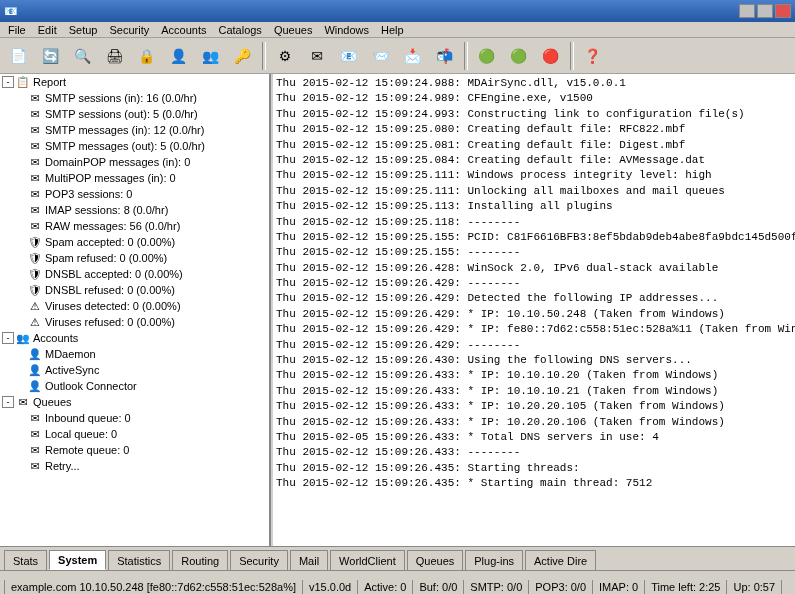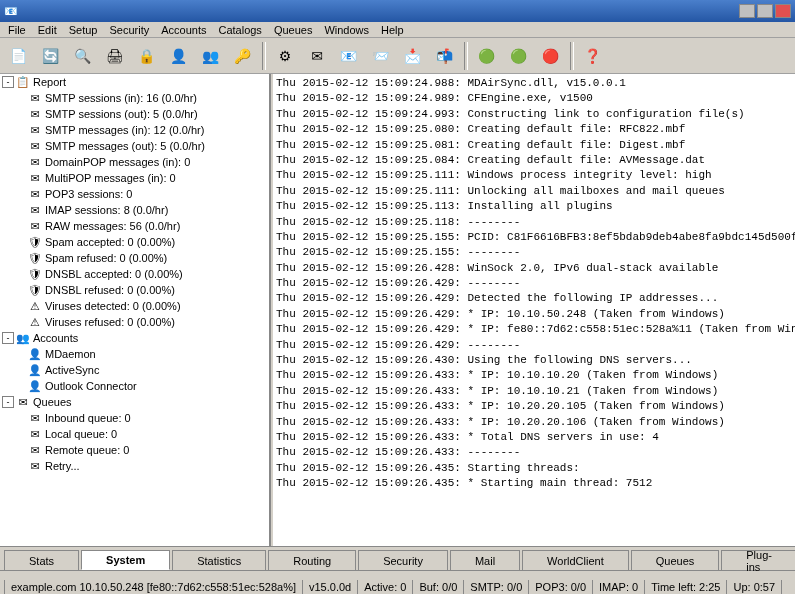--- a/index.html
+++ b/index.html
@@ -168,21 +168,21 @@
     
     #tabs-bar {
       height: 24px;
       background: #d4d0c8;
       display: flex;
       align-items: flex-end;
       border-top: 1px solid #888;
       padding: 0 4px;
     }
     .tab {
-      padding: 2px 24px;
+      padding: 2px 8px;
       background: #d4d0c8;
       border: 1px solid #888;
       border-bottom: none;
       cursor: pointer;
       font-size: 11px;
       margin-right: 2px;
       height: 20px;
       display: flex;
       align-items: center;
     }
@@ -417,21 +417,21 @@
       <div class="log-line">Thu 2015-02-12 15:09:26.429: --------</div>
       <div class="log-line">Thu 2015-02-12 15:09:26.429: Detected the following IP addresses...</div>
       <div class="log-line">Thu 2015-02-12 15:09:26.429: * IP:  10.10.50.248  (Taken from Windows)</div>
       <div class="log-line">Thu 2015-02-12 15:09:26.429: * IP:  fe80::7d62:c558:51ec:528a%11  (Taken from Windows)</div>
       <div class="log-line">Thu 2015-02-12 15:09:26.429: --------</div>
       <div class="log-line">Thu 2015-02-12 15:09:26.430: Using the following DNS servers...</div>
       <div class="log-line">Thu 2015-02-12 15:09:26.433: * IP:  10.10.10.20  (Taken from Windows)</div>
       <div class="log-line">Thu 2015-02-12 15:09:26.433: * IP:  10.10.10.21  (Taken from Windows)</div>
       <div class="log-line">Thu 2015-02-12 15:09:26.433: * IP:  10.20.20.105  (Taken from Windows)</div>
       <div class="log-line">Thu 2015-02-12 15:09:26.433: * IP:  10.20.20.106  (Taken from Windows)</div>
-      <div class="log-line">Thu 2015-02-12 15:09:26.433: * Total DNS servers in use: 4</div>
+      <div class="log-line">Thu 2015-02-05 15:09:26.433: * Total DNS servers in use: 4</div>
       <div class="log-line">Thu 2015-02-12 15:09:26.433: --------</div>
       <div class="log-line">Thu 2015-02-12 15:09:26.435: Starting threads:</div>
       <div class="log-line">Thu 2015-02-12 15:09:26.435: * Starting main thread: 7512</div>
     </div>
 </div>
 
 <div id="tabs-bar">
 <div class="tab">Stats</div>
     <div class="tab active">System</div>
     <div class="tab">Statistics</div>

